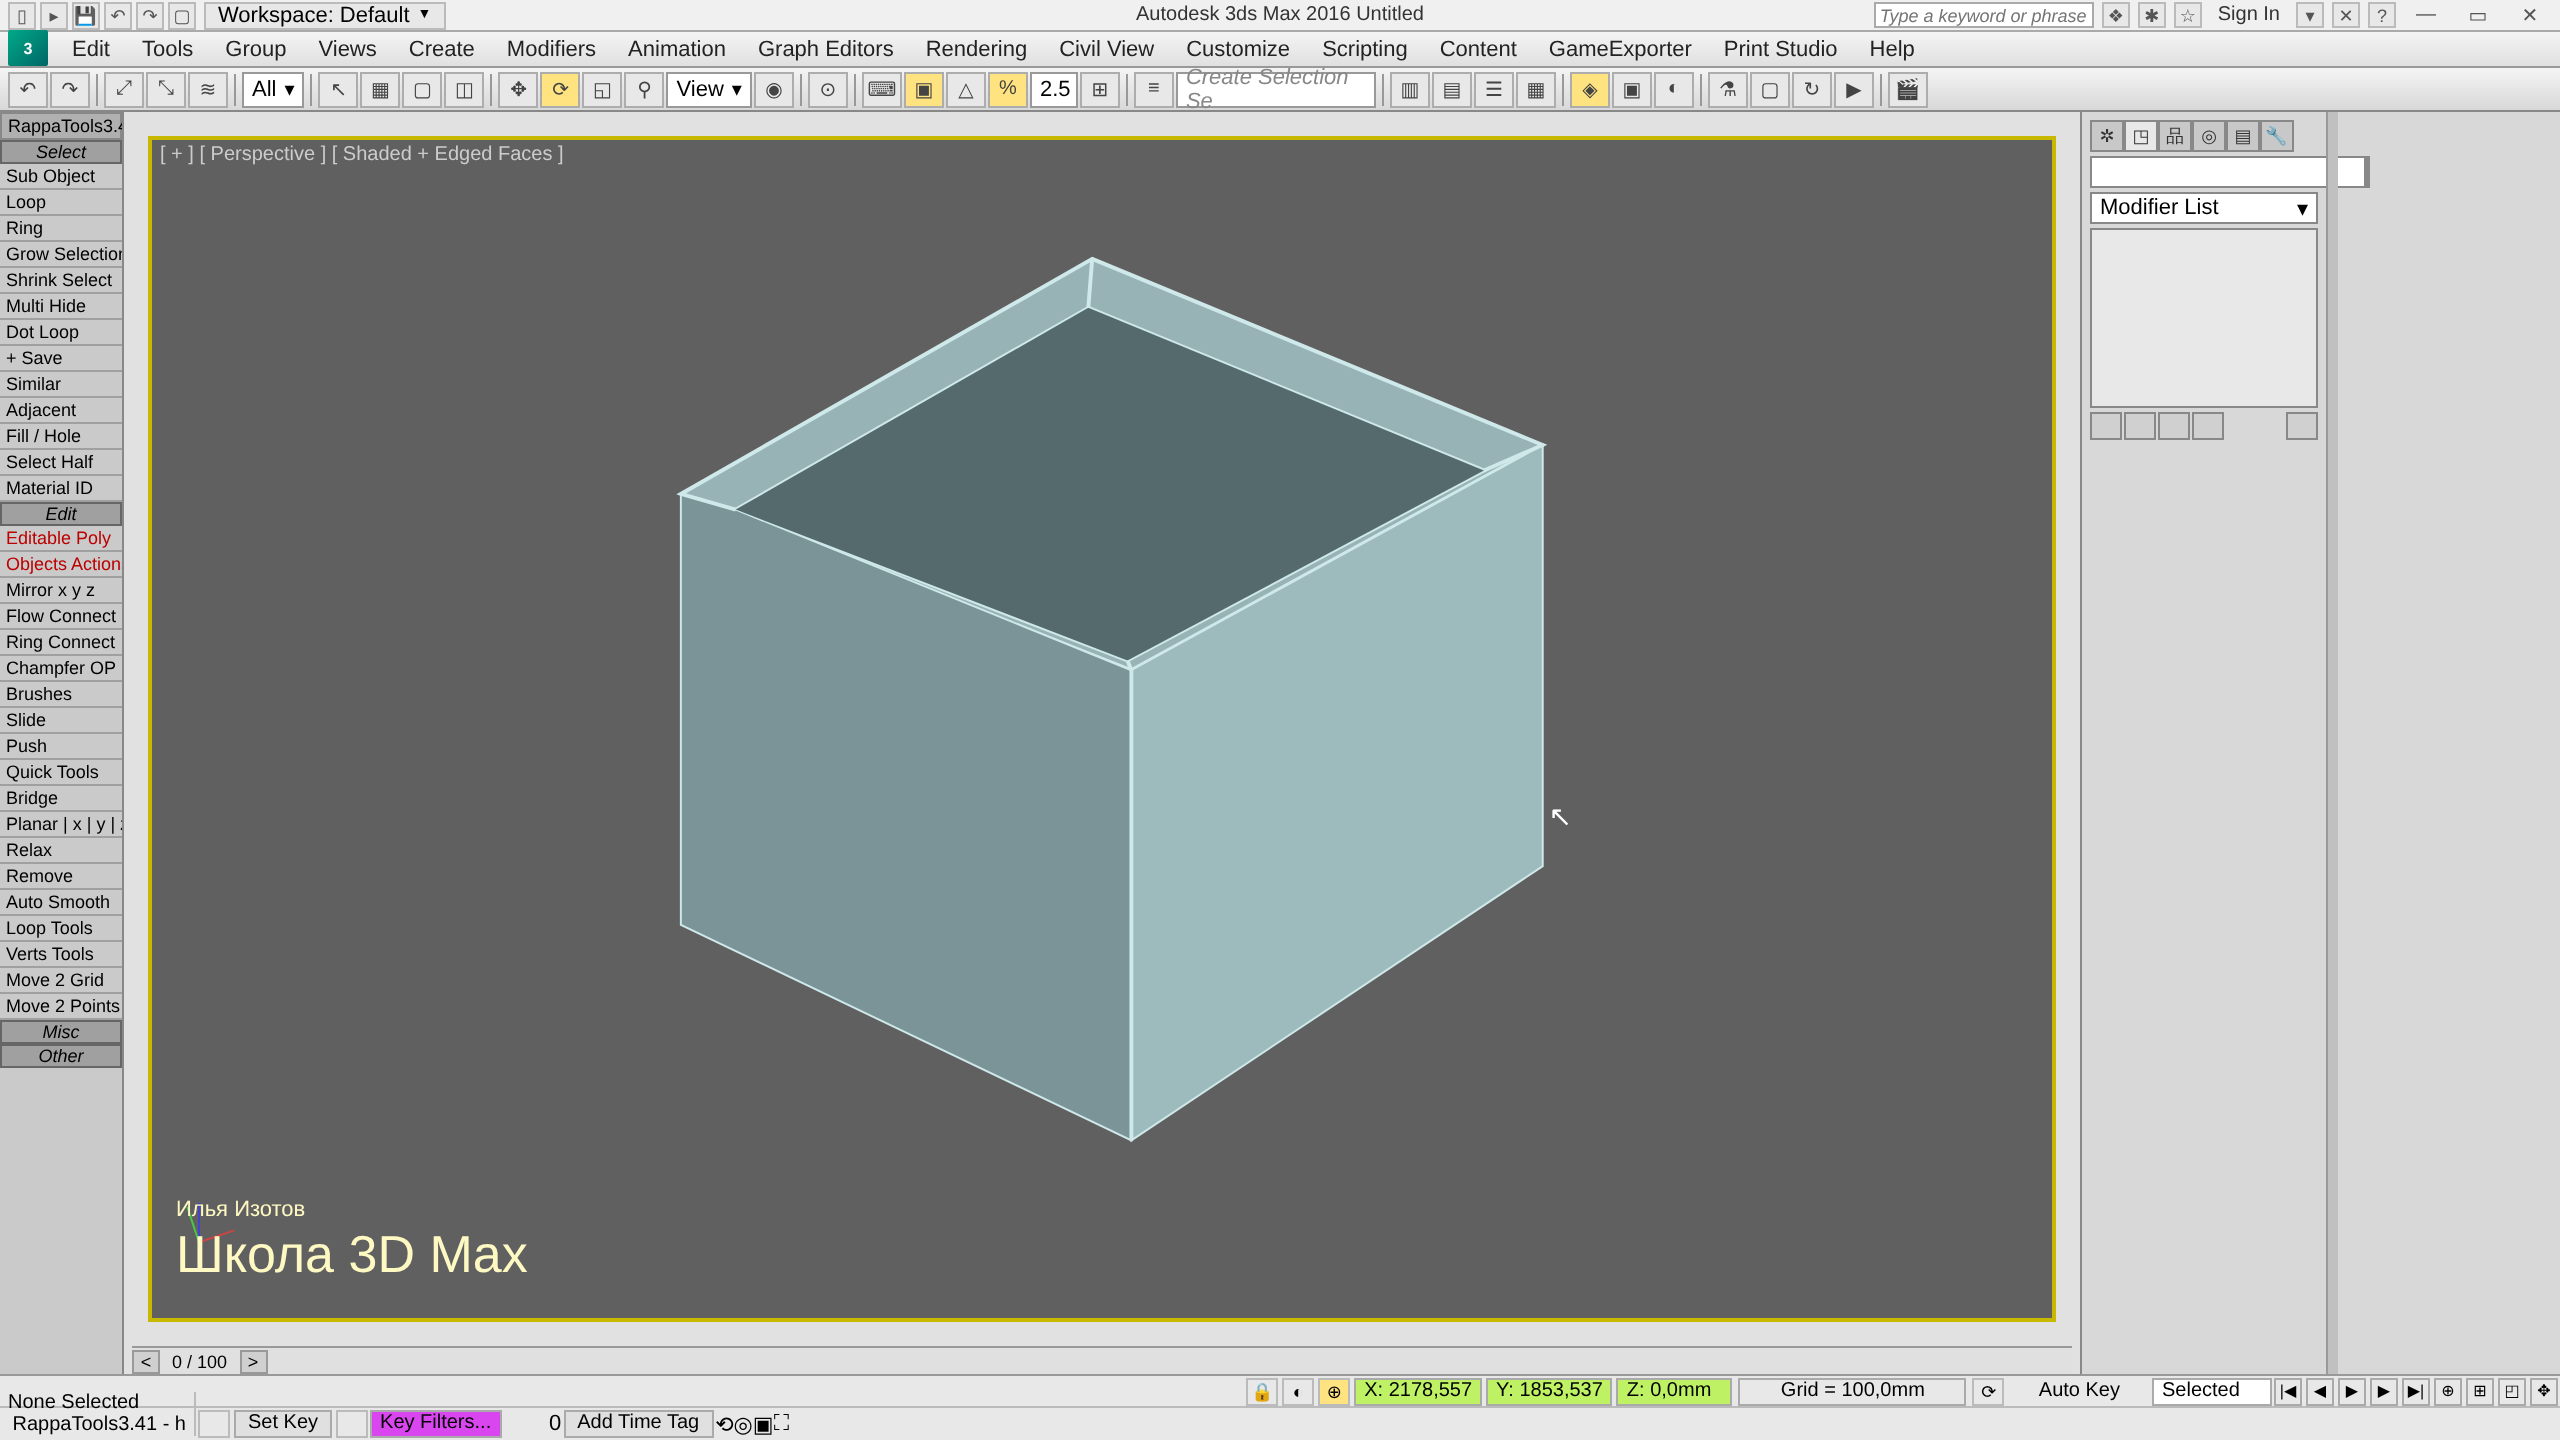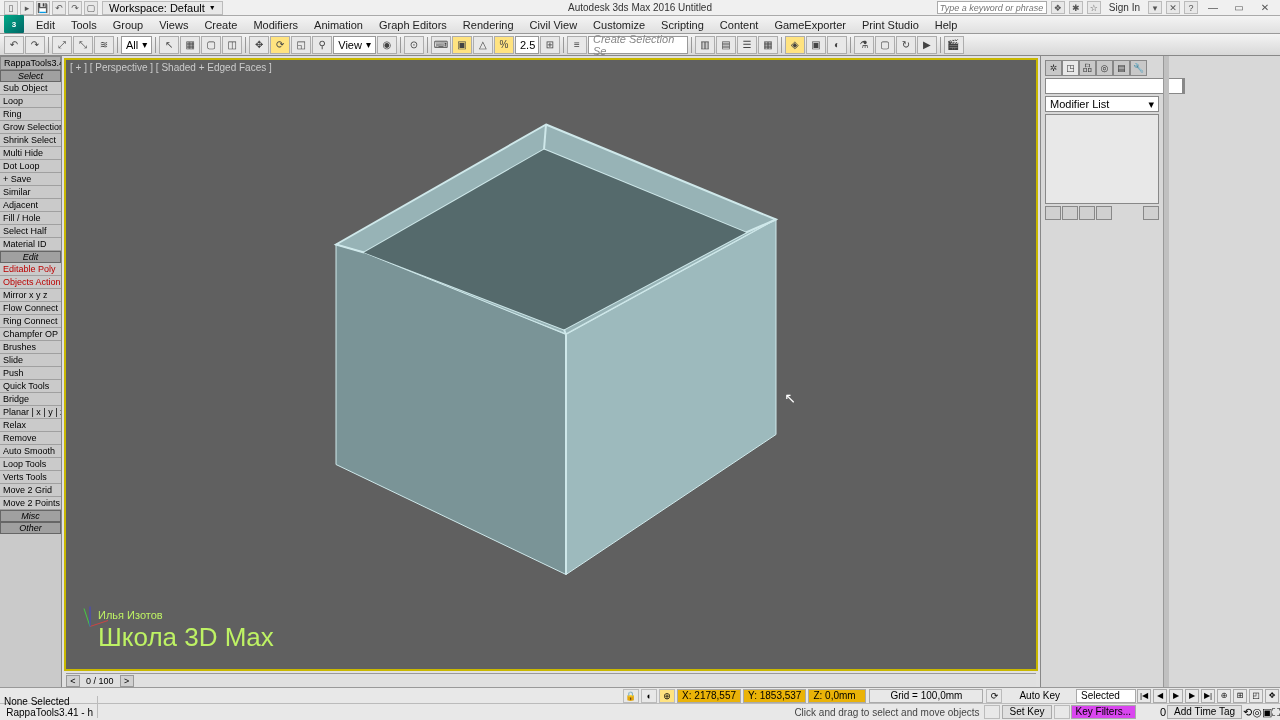--- a/index.html
+++ b/index.html
@@ -24,24 +24,24 @@
 .toolbar .spin { width: 24px; }
 .toolbar .sep { width: 1px; height: 16px; background: #999; margin: 0 2px; }
 .toolbar .highlighted { background: #ffe380; }
 .mainrow { flex: 1; display: flex; min-height: 0; }
 .leftpanel { width: 62px; background: #cacaca; border-right: 1px solid #888; display: flex; flex-direction: column; overflow: hidden;}
 .leftpanel .lp-title { background: #b0b0b0; border: 1px solid #888; font-size: 9px; padding: 1px 3px; color:#000;}
 .leftpanel .lp-section { background: #a0a0a0; border: 1px solid #666; text-align: center; font-size: 9px; padding: 0; font-style:italic; color:#000;}
 .leftpanel .lp-btn { background: #cacaca; border-bottom: 1px solid #a0a0a0; font-size: 9px; padding: 1px 3px; cursor: default; color:#000; white-space:nowrap;}
 .leftpanel .lp-btn.red { color: #b00; }
 .vp-container { flex: 1; display: flex; flex-direction: column; }
-.viewport { flex: 1; background: #606060; border: 2px solid #c9b800; margin: 2px; position: relative; }
+.viewport { flex: 1; background: #606060; border: 2px solid #c9b800; margin: 12px; position: relative; }
 .viewport .vp-label { position: absolute; top: 2px; left: 4px; font-size: 10px; color: #ccc; }
 .viewport svg { position:absolute; top:0; left:0; width:100%; height:100%; }
-.viewport .watermark { position:absolute; left:32px; bottom:16px; color:#bef264; font-size:28px; line-height:1.2; pointer-events:none;}
+.viewport .watermark { position:absolute; left:12px; bottom:16px; color:#fef9c3; font-size:28px; line-height:1.2; pointer-events:none;}
 .viewport .watermark .l2 { font-size:26px;}
 .viewport .cursor { position:absolute; right:240px; top:330px; font-size:14px; color:#fff;}
 .vp-slider { height: 14px; background: #e0e0e0; border-top: 1px solid #999; margin: 0 4px; display:flex; align-items:center;}
 .vp-slider .slbtn { width: 14px; height: 12px; background: #d0d0d0; border: 1px solid #999; text-align:center; font-size:9px;}
 .vp-slider .slfield { padding: 0 6px; font-size: 9px; }
 .rightpanel { width: 240px; background: #d8d8d8; border-left: 1px solid #888; display: flex; }
 .rightpanel .cmdcol { width: 122px; padding: 4px; }
 .rightpanel .cmdtabs { display: flex; gap: 0; margin-bottom: 2px; }
 .rightpanel .cmdtab { width: 17px; height: 16px; background: #c8c8c8; border: 1px solid #888; display:flex; align-items:center; justify-content:center; font-size:9px; color:#333;}
 .rightpanel .cmdtab.active { background: #e8e8e8; }
@@ -51,21 +51,21 @@
 .rightpanel .modlist { height:16px; background:#fff; border:1px solid #888; font-size:10px; padding:0 4px; display:flex; align-items:center; justify-content:space-between; margin-bottom:2px;}
 .rightpanel .stack { height:90px; background:#e8e8e8; border:1px solid #888; margin-bottom:2px;}
 .rightpanel .stackbtns { display:flex; gap:1px;}
 .rightpanel .stackbtns .sb { width:16px; height:14px; background:#d0d0d0; border:1px solid #888;}
 .rightpanel .scrollcol { width: 6px; background: #c0c0c0; border-left:1px solid #999;}
 .statusrow { background: #e8e8e8; border-top: 1px solid #999; }
 .status1 { height: 16px; display: flex; align-items: center; border-bottom:1px solid #bbb;}
 .status1 .s1-sel { width: 98px; padding: 0 4px; font-size: 10px; border-right:1px solid #bbb;margin-top:12px; }
 .status1 .s1-fill { flex: 1; }
 .status1 .s1-ico { width:16px; height:14px; background:#e8e8e8; border:1px solid #bbb; margin:0 1px; display:flex; align-items:center; justify-content:center; font-size:9px;}
-.status1 .s1-coord { background:#eab308; border:1px solid #aaa; height:14px; font-size:10px; padding:0 4px; margin:0 1px; min-width:58px; display:flex; align-items:center;}
+.status1 .s1-coord { background:#bef264; border:1px solid #aaa; height:14px; font-size:10px; padding:0 4px; margin:0 1px; min-width:58px; display:flex; align-items:center;}
 .status1 .s1-grid { background:#e8e8e8; border:1px solid #aaa; height:14px; font-size:10px; padding:0 20px; margin:0 2px;}
 .status1 .s1-ak { font-size:10px; padding:0 16px;}
 .status1 .s1-drop { background:#fff; border:1px solid #aaa; height:14px; font-size:10px; padding:0 4px; min-width:60px;}
 .status1 .s1-play { width:14px; height:14px; border:1px solid #aaa; background:#e8e8e8; margin:0 1px; display:flex; align-items:center; justify-content:center; font-size:8px;}
 .status2 { height: 16px; display: flex; align-items: center; text-align: right; }
 .status2 .s2-scr { width: 98px; padding: 0 4px; font-size: 10px; border-right:1px solid #bbb;}
 .status2 .s2-hint { flex:1; padding:0 4px; font-size:10px; color:#444;}
 .status2 .s2-ico { width:16px; height:14px; background:#e8e8e8; border:1px solid #bbb; margin:0 1px;}
 .status2 .s2-btn { background:#e0e0e0; border:1px solid #aaa; height:14px; font-size:10px; padding:0 6px; margin:0 1px;}
 .status2 .s2-drop { background:#d946ef; border:1px solid #aaa; height:14px; font-size:10px; padding:0 4px; min-width:60px;}
@@ -305,21 +305,20 @@
     <div class="s1-play">▶</div>
     <div class="s1-play">▶</div>
     <div class="s1-play">▶|</div>
     <div class="s1-play">⊕</div>
     <div class="s1-play">⊞</div>
     <div class="s1-play">◰</div>
     <div class="s1-play">✥</div>
   </div>
   <div class="status2">
     <div class="s2-scr">RappaTools3.41 - h</div>
-    <div class="s2-hint">Click and drag to select and move objects</div>
     <div class="s2-ico"></div>
     <div class="s2-btn">Set Key</div>
     <div class="s2-ico"></div>
     <div class="s2-drop">Key Filters...</div>
     <div class="s1-coord" style="min-width:30px">0</div>
     <div class="s2-btn">Add Time Tag</div>
     <div class="s1-play">⟲</div>
     <div class="s1-play">◎</div>
     <div class="s1-play">▣</div>
     <div class="s1-play">⛶</div>

